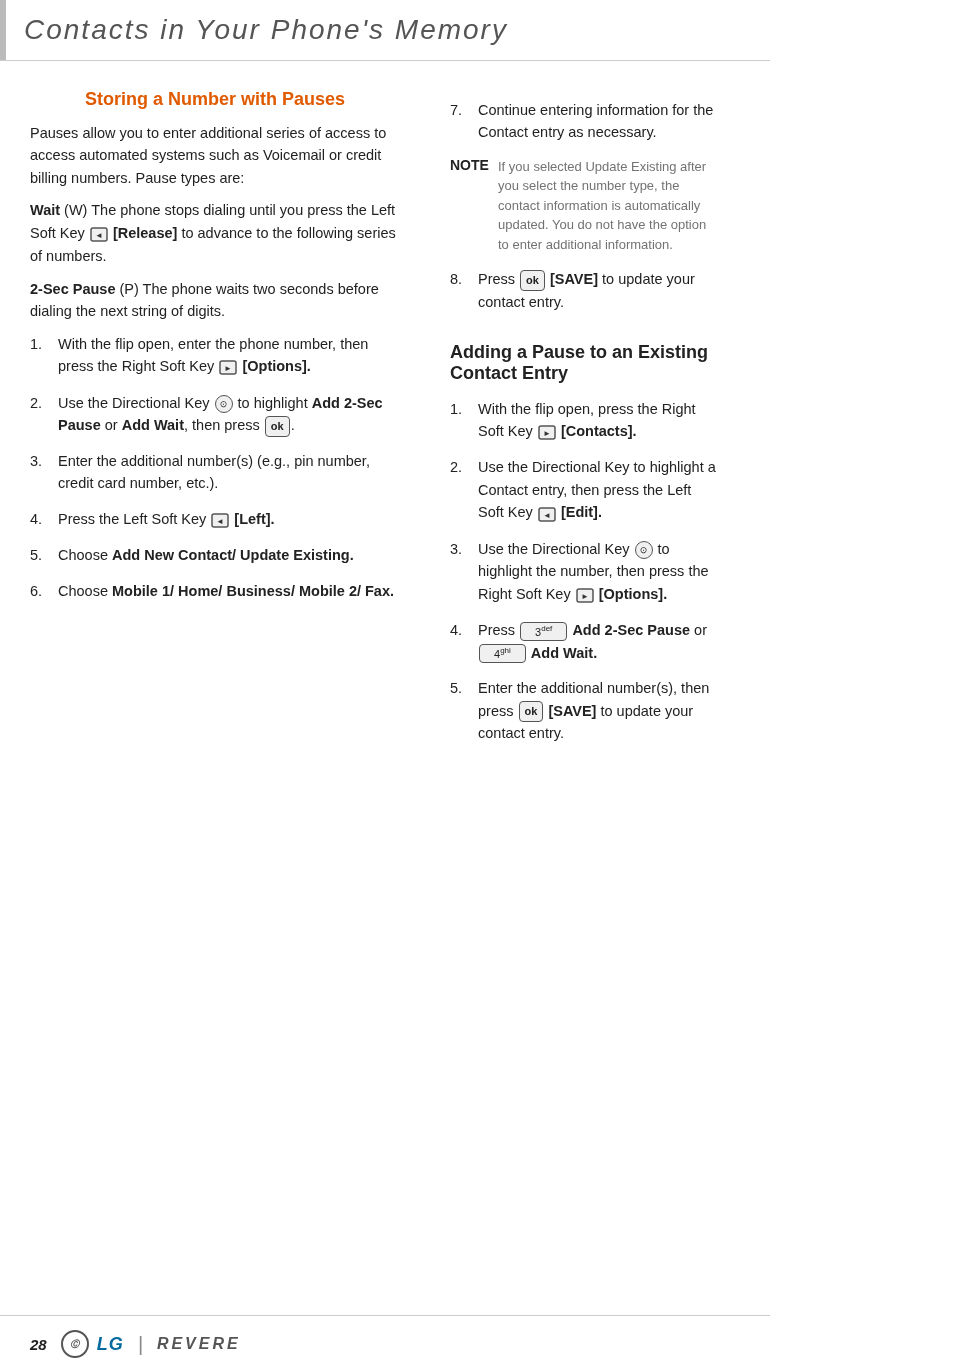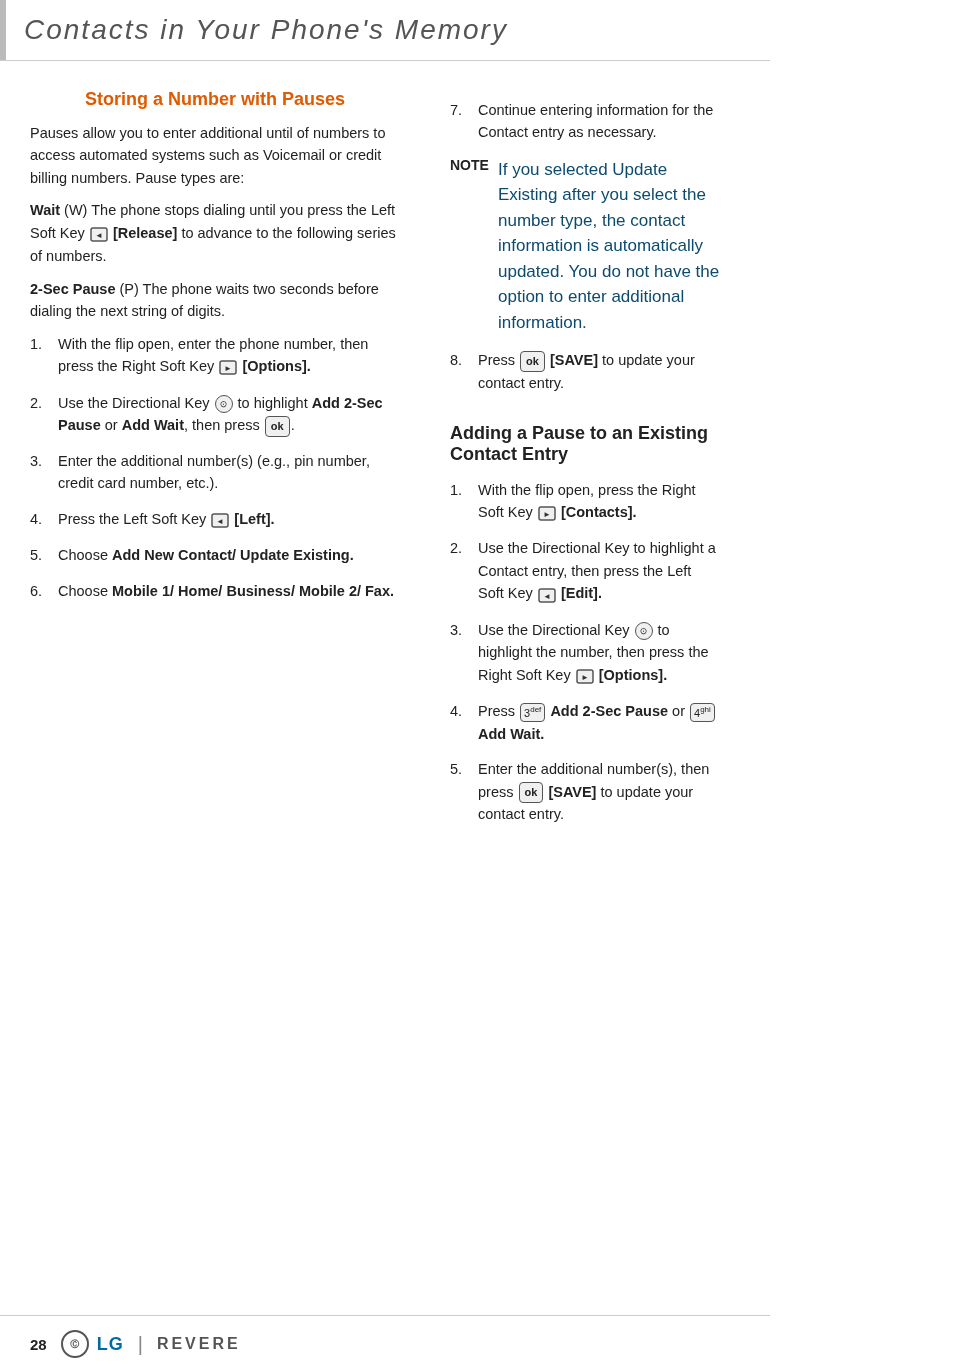--- a/index.html
+++ b/index.html
@@ -102,21 +102,21 @@
       font-size: 14.5px;
       color: #222;
       margin-right: 4px;
     }
 
     
     .key-icon {
       display: inline-block;
       border: 1.5px solid #555;
       border-radius: 4px;
-      padding: 0px 3px;
+      padding: 0px 14px;
       font-size: 11px;
       background: #f0f0f0;
       vertical-align: middle;
       line-height: 1.4;
       margin: 0 1px;
     }
     .key-icon-ok {
       display: inline-block;
       border: 1.5px solid #555;
       border-radius: 4px;
@@ -156,36 +156,37 @@
       margin: 8px 0 14px 0;
     }
     .note-label {
       font-weight: bold;
       font-size: 14px;
       color: #222;
       margin-right: 10px;
       min-width: 38px;
     }
     .note-text {
-      font-size: 17px;
+      font-size: 13px;
       line-height: 1.5;
-      color: #0c4a6e;
+      color: #737373;
     }
 
     
     .page-footer {
       position: absolute;
       bottom: 0;
       left: 0;
       right: 0;
       border-top: 1px solid #ccc;
       display: flex;
       align-items: center;
       padding: 14px 30px;
       background: #fff;
+      font-style: italic;
     }
     .footer-page-num {
       font-size: 15px;
       font-weight: bold;
       margin-right: 14px;
     }
     .footer-logo {
       display: flex;
       align-items: center;
       gap: 8px;
@@ -230,21 +231,21 @@
     <div class="header-bar"></div>
     <h1 class="header-title">Contacts in Your Phone's Memory</h1>
   </div>
 
   <div class="content-area">
 
     <div class="left-col">
 
       <div class="section-heading">Storing a Number with Pauses</div>
 
-      <p class="body-text">Pauses allow you to enter additional until of numbers to access automated systems such as Voicemail or credit billing numbers. Pause types are:</p>
+      <p class="body-text">Pauses allow you to enter additional series of access to access automated systems such as Voicemail or credit billing numbers. Pause types are:</p>
 
       <p class="body-text">
         <span class="bold-term">Wait</span>
         <span>(W)</span>
         <span> The phone stops dialing until you press the Left Soft Key </span>
         <span class="softkey-icon">
           <svg width="18" height="16" viewBox="0 0 18 16">
             <rect x="1" y="1" width="16" height="13" rx="2" fill="#f0f0f0" stroke="#555" stroke-width="1.5"></rect>
             <text x="9" y="11" text-anchor="middle" font-size="8" fill="#333" font-family="Arial">◄</text>
           </svg>

